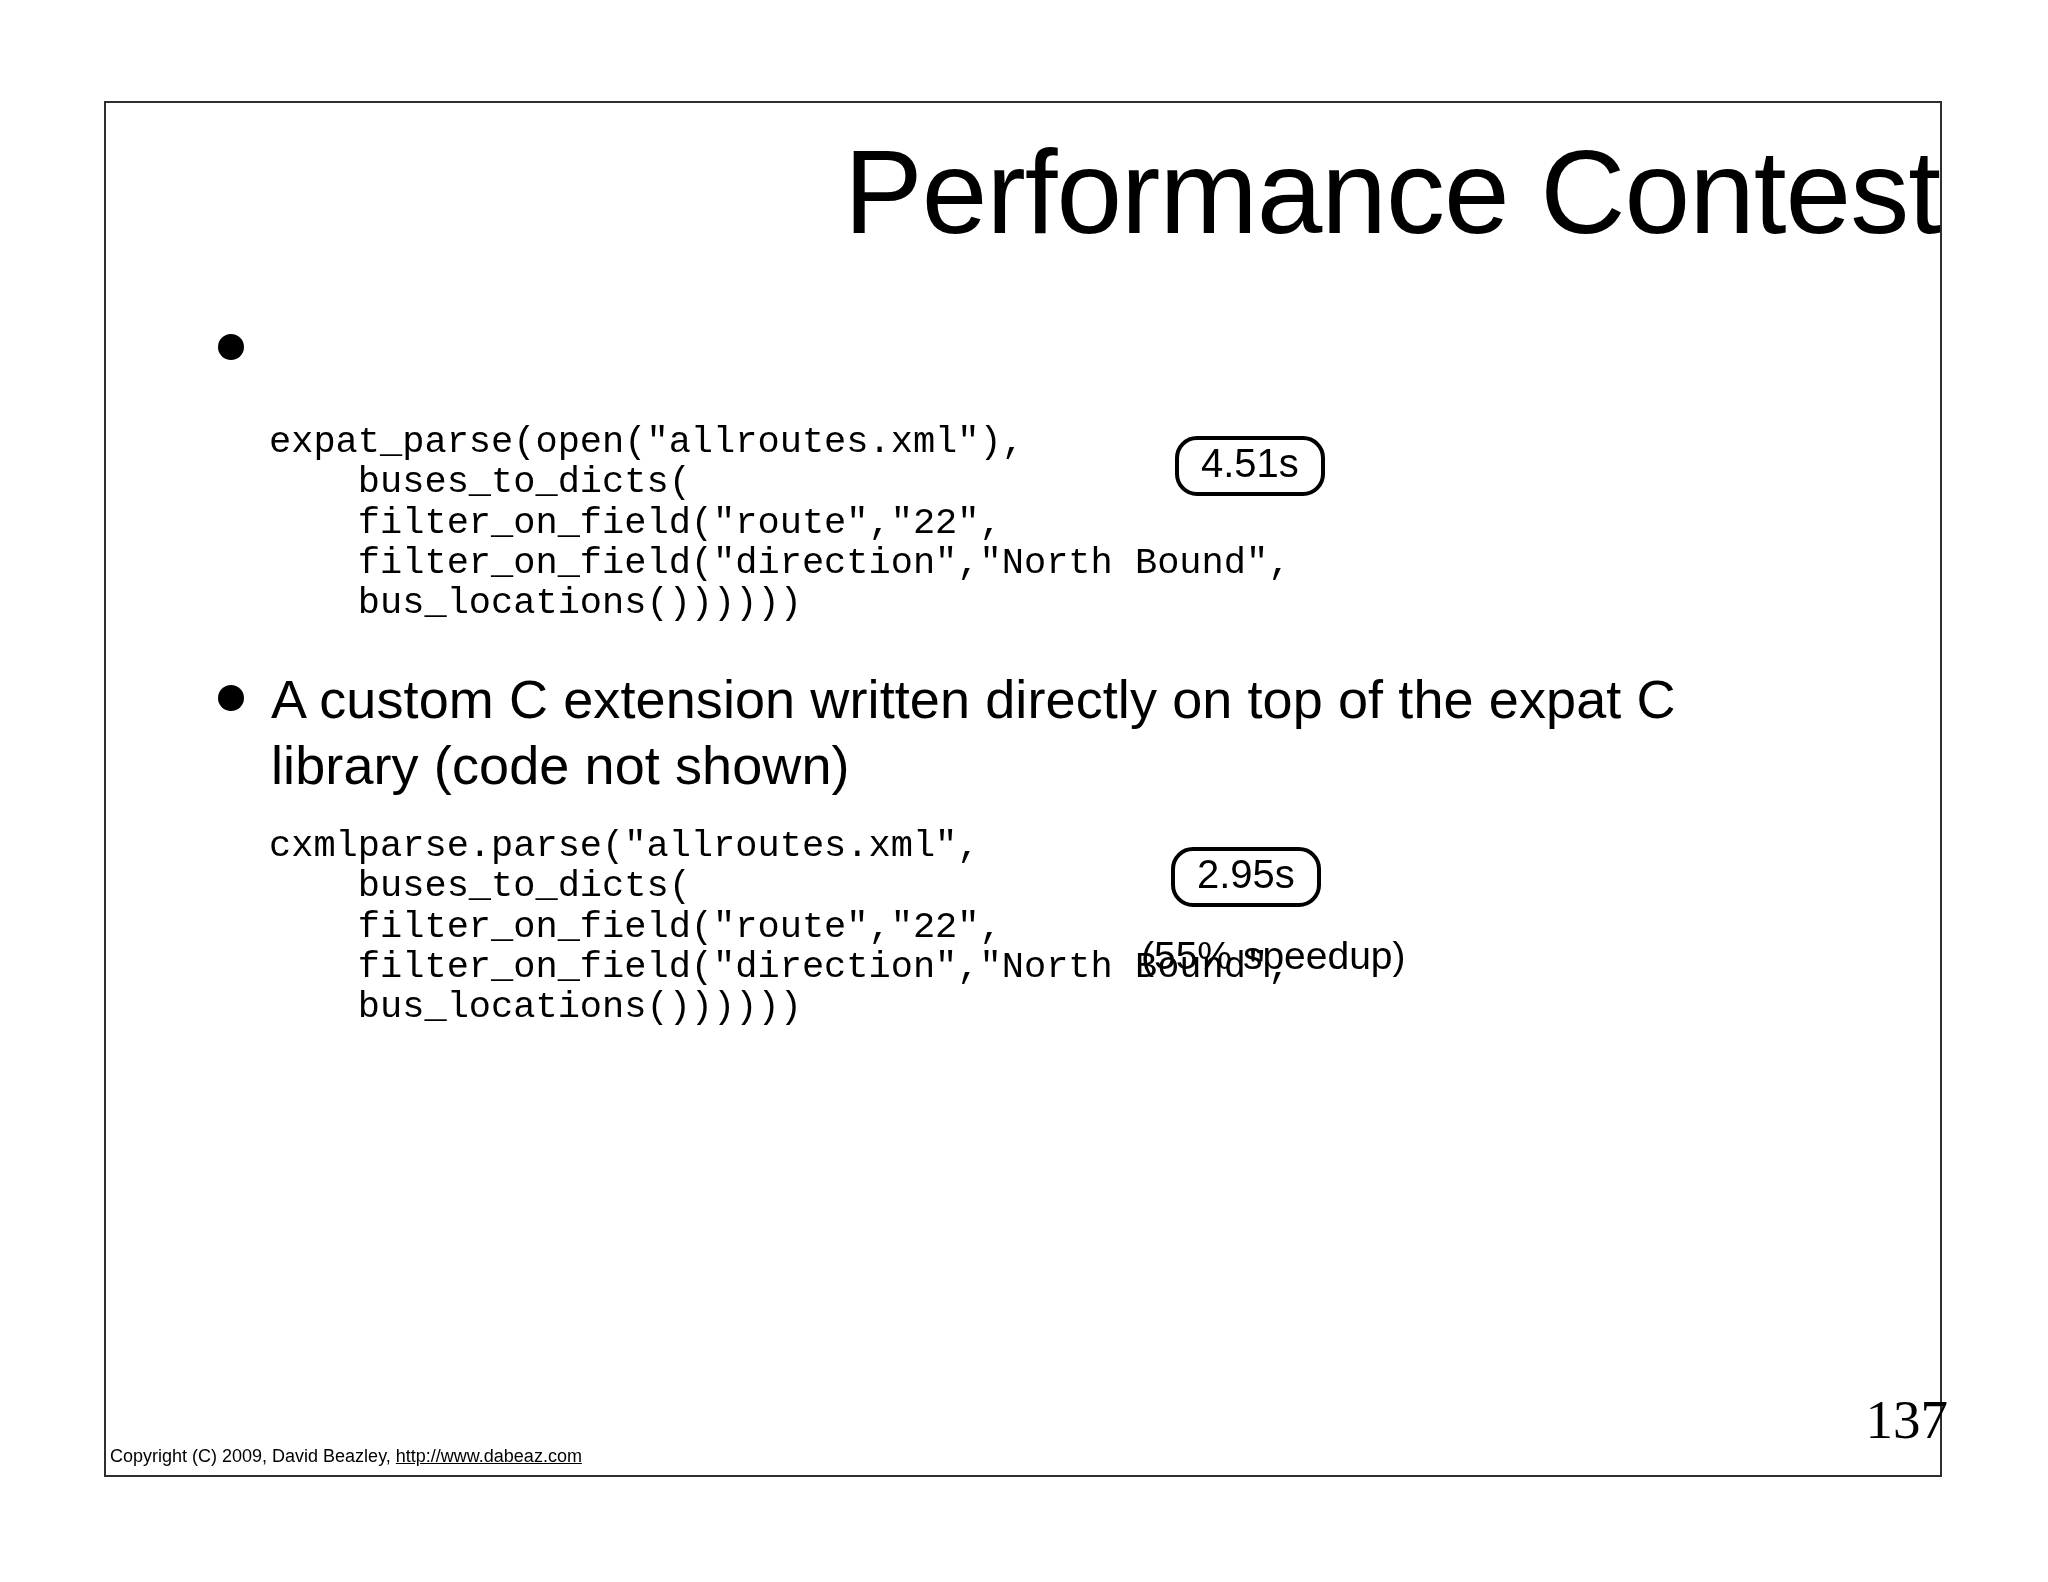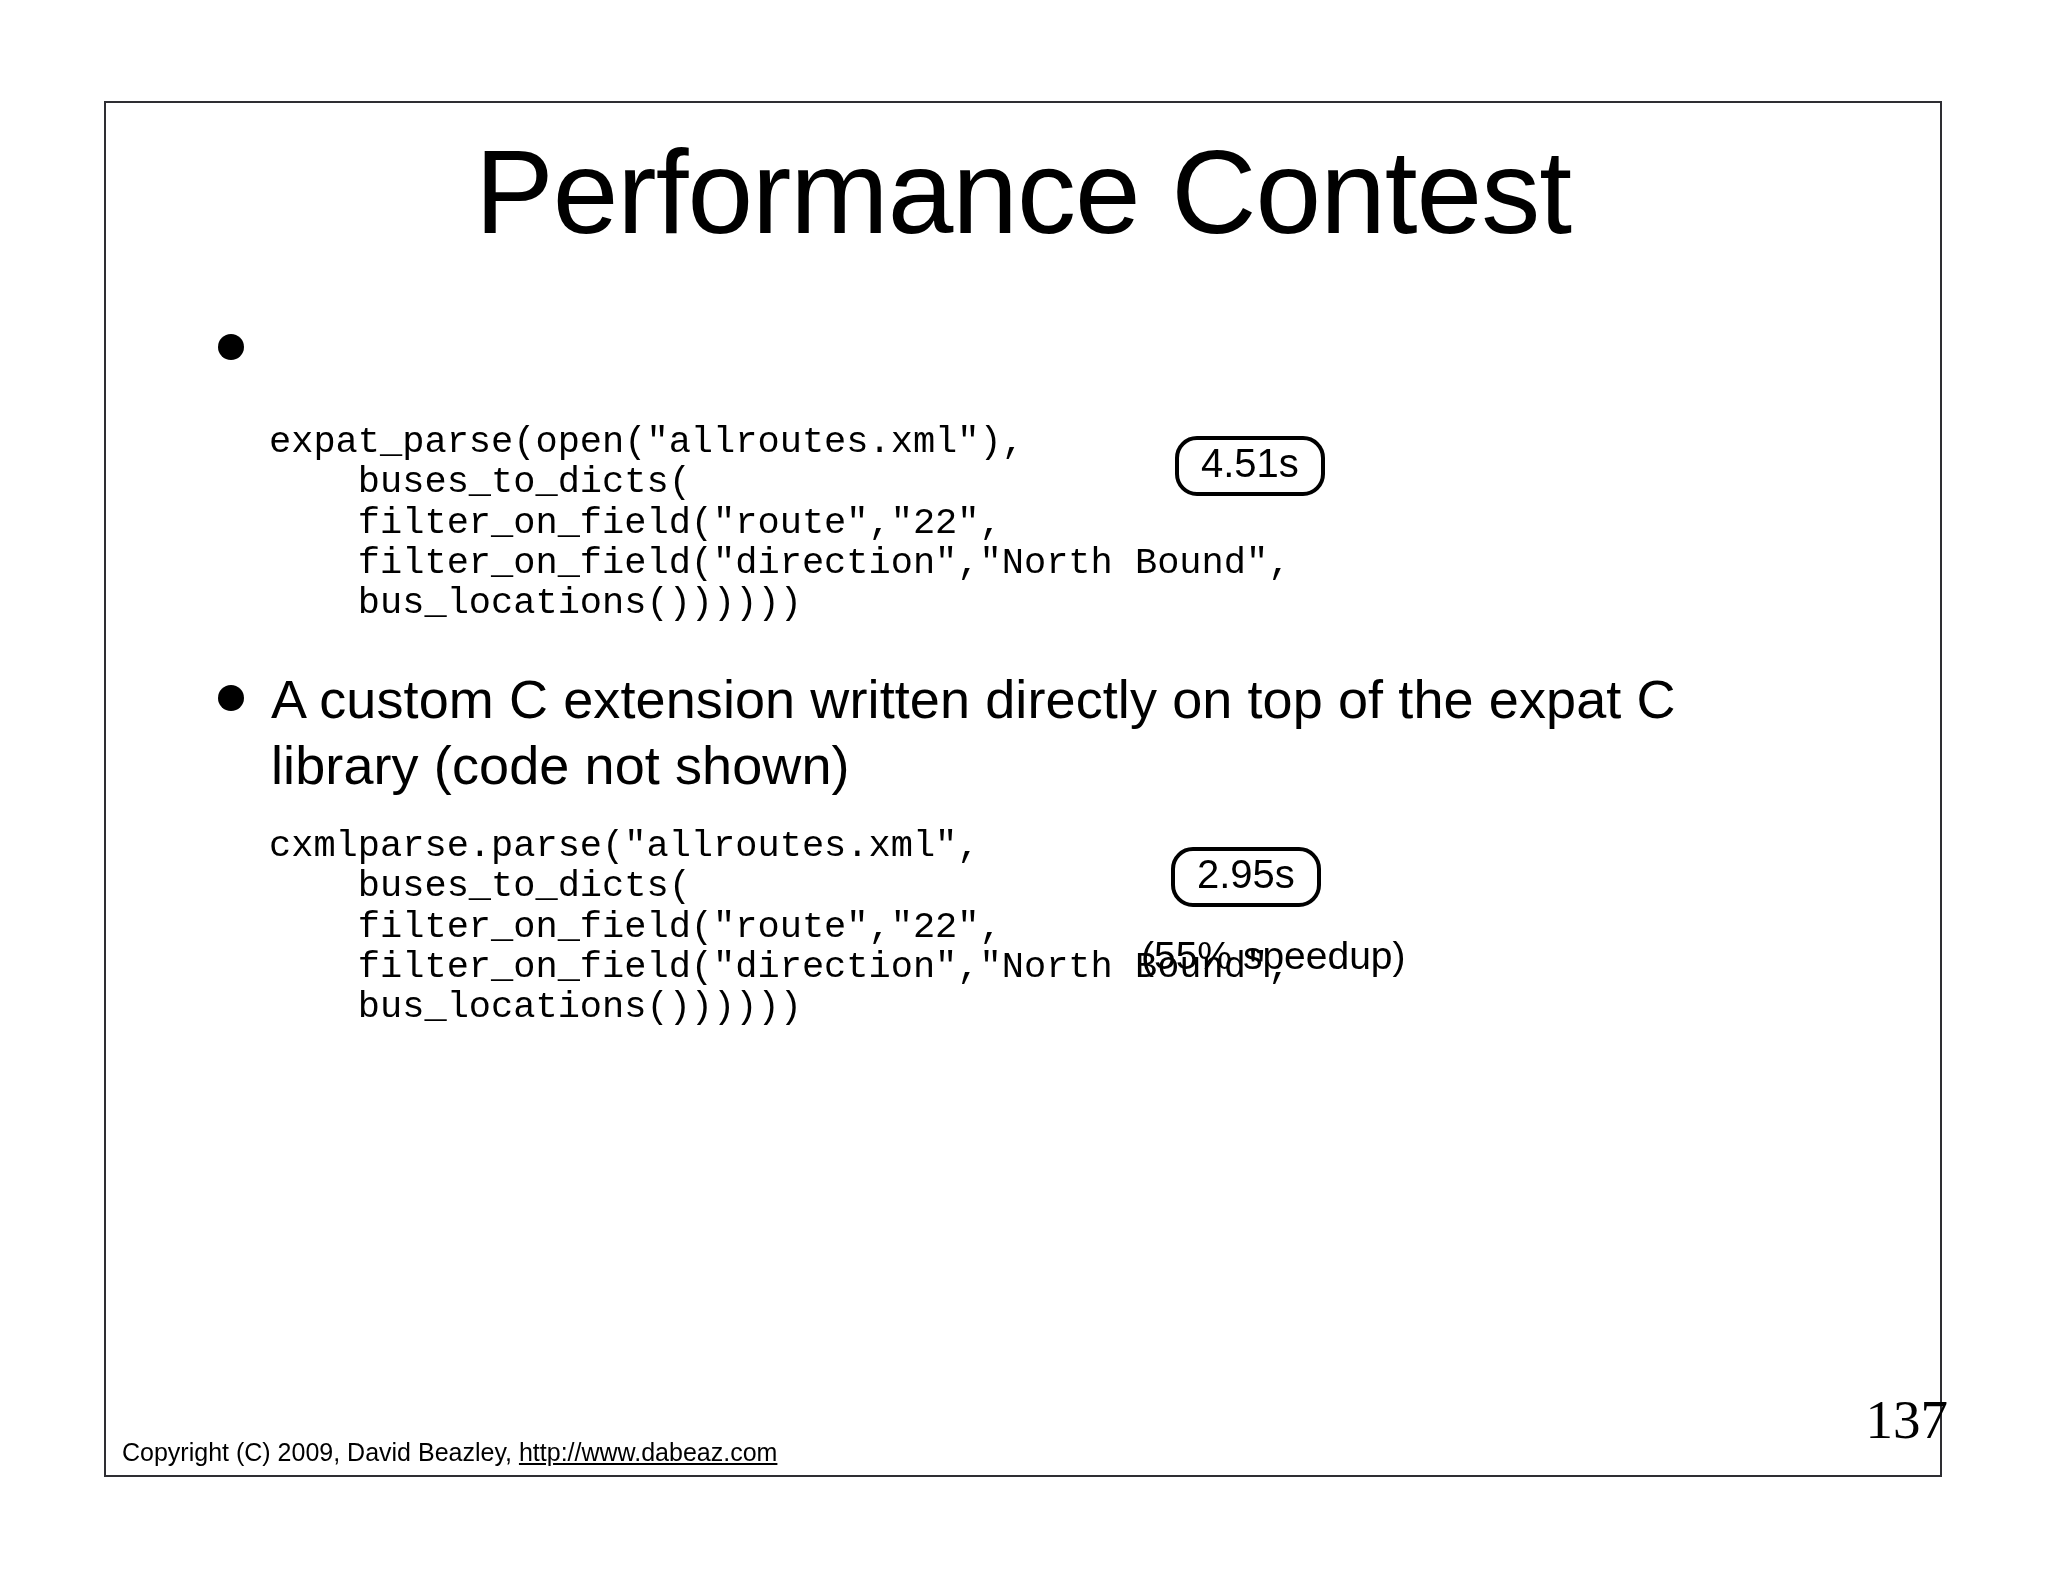--- a/index.html
+++ b/index.html
@@ -25,21 +25,21 @@
     background: #ffffff;
     box-sizing: border-box;
   }
 
   
   #slide-title {
     position: absolute;
     left: 0;
     top: 30px;
     width: 100%;
-    text-align: center;
+    text-align: right;
     font-family: "Liberation Sans", sans-serif;
     font-size: 118px;
     font-weight: 400;
     letter-spacing: -1px;
     line-height: 1.0;
     color: #000000;
     white-space: nowrap;
   }
 
   
@@ -110,24 +110,24 @@
     font-size: 39px;
     color: #000000;
     white-space: nowrap;
   }
 
   
   #footer-copyright {
     position: absolute;
     left: 0px;
     bottom: 8px;
-    font-size: 25px;
+    font-size: 18px;
     color: #000000;
     white-space: nowrap;
-    padding-left: 16px;
+    padding-left: 4px;
   }
   #footer-copyright .cr-text { }
   #footer-copyright .cr-link {
     text-decoration: underline;
     color: #000000;
   }
 
   #page-number {
     position: absolute;
     right: -8px;

